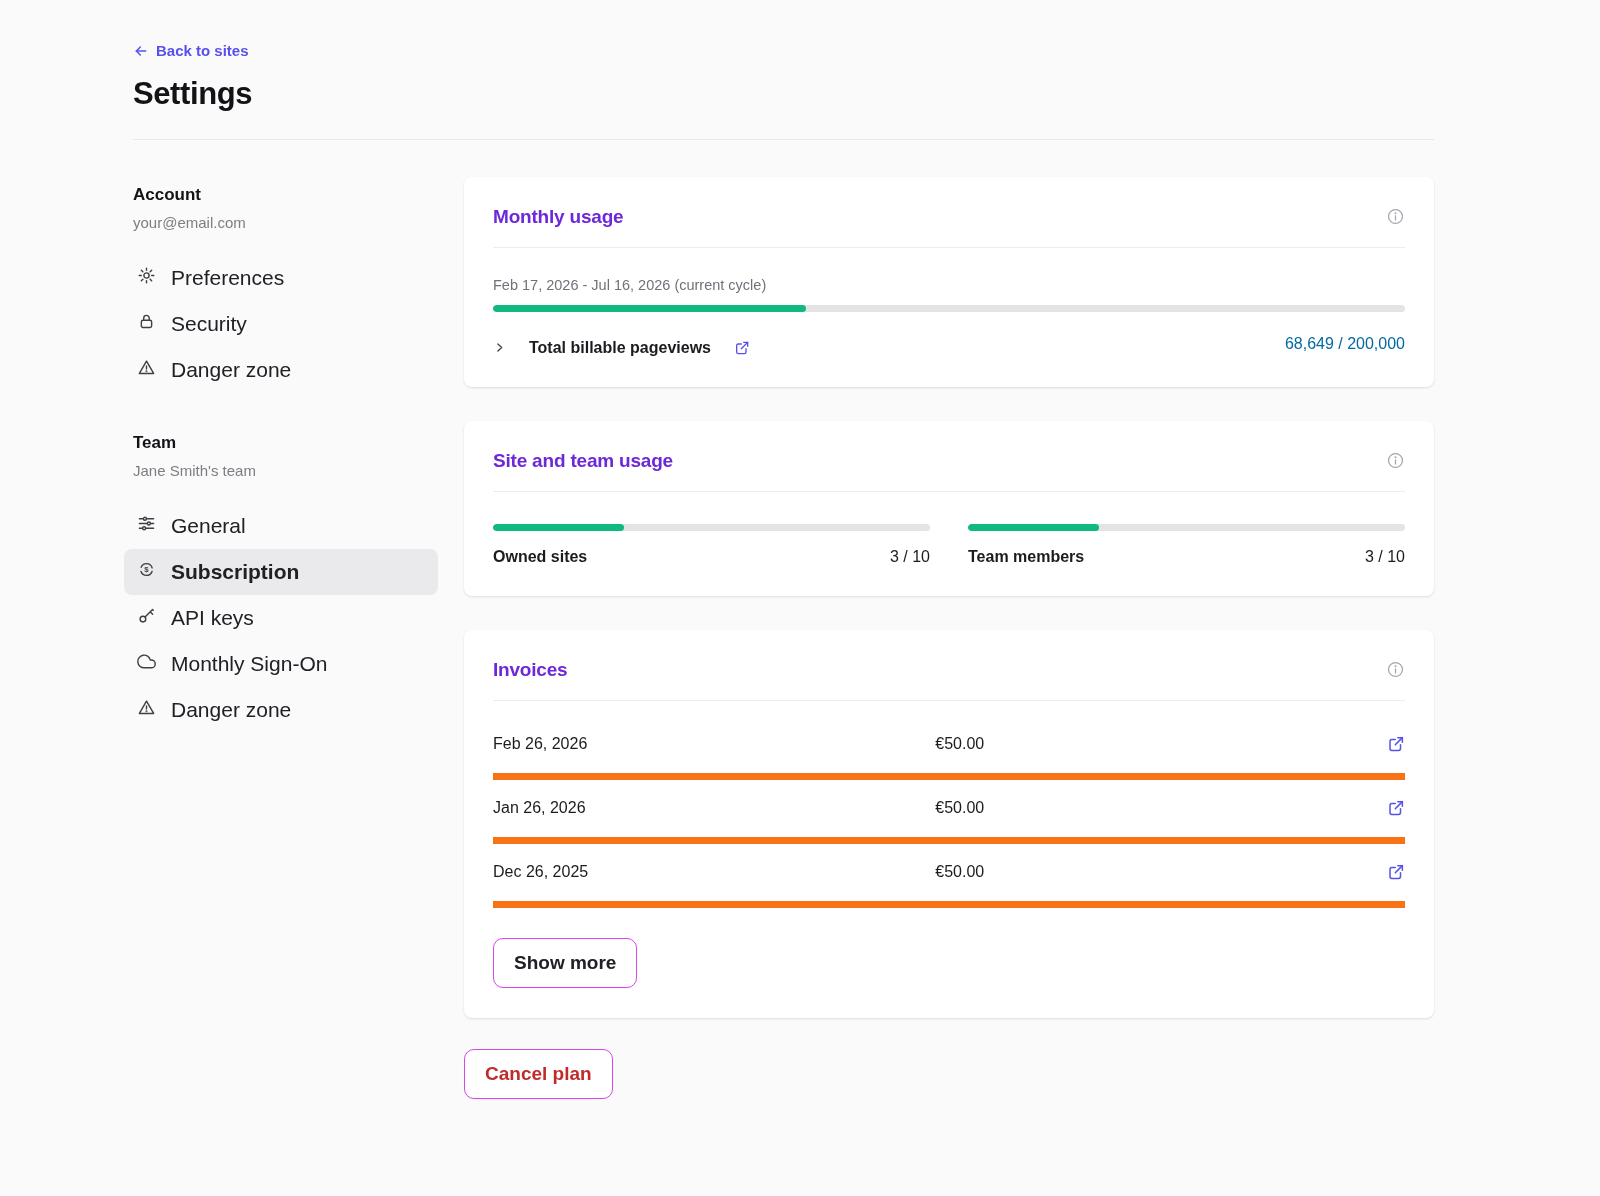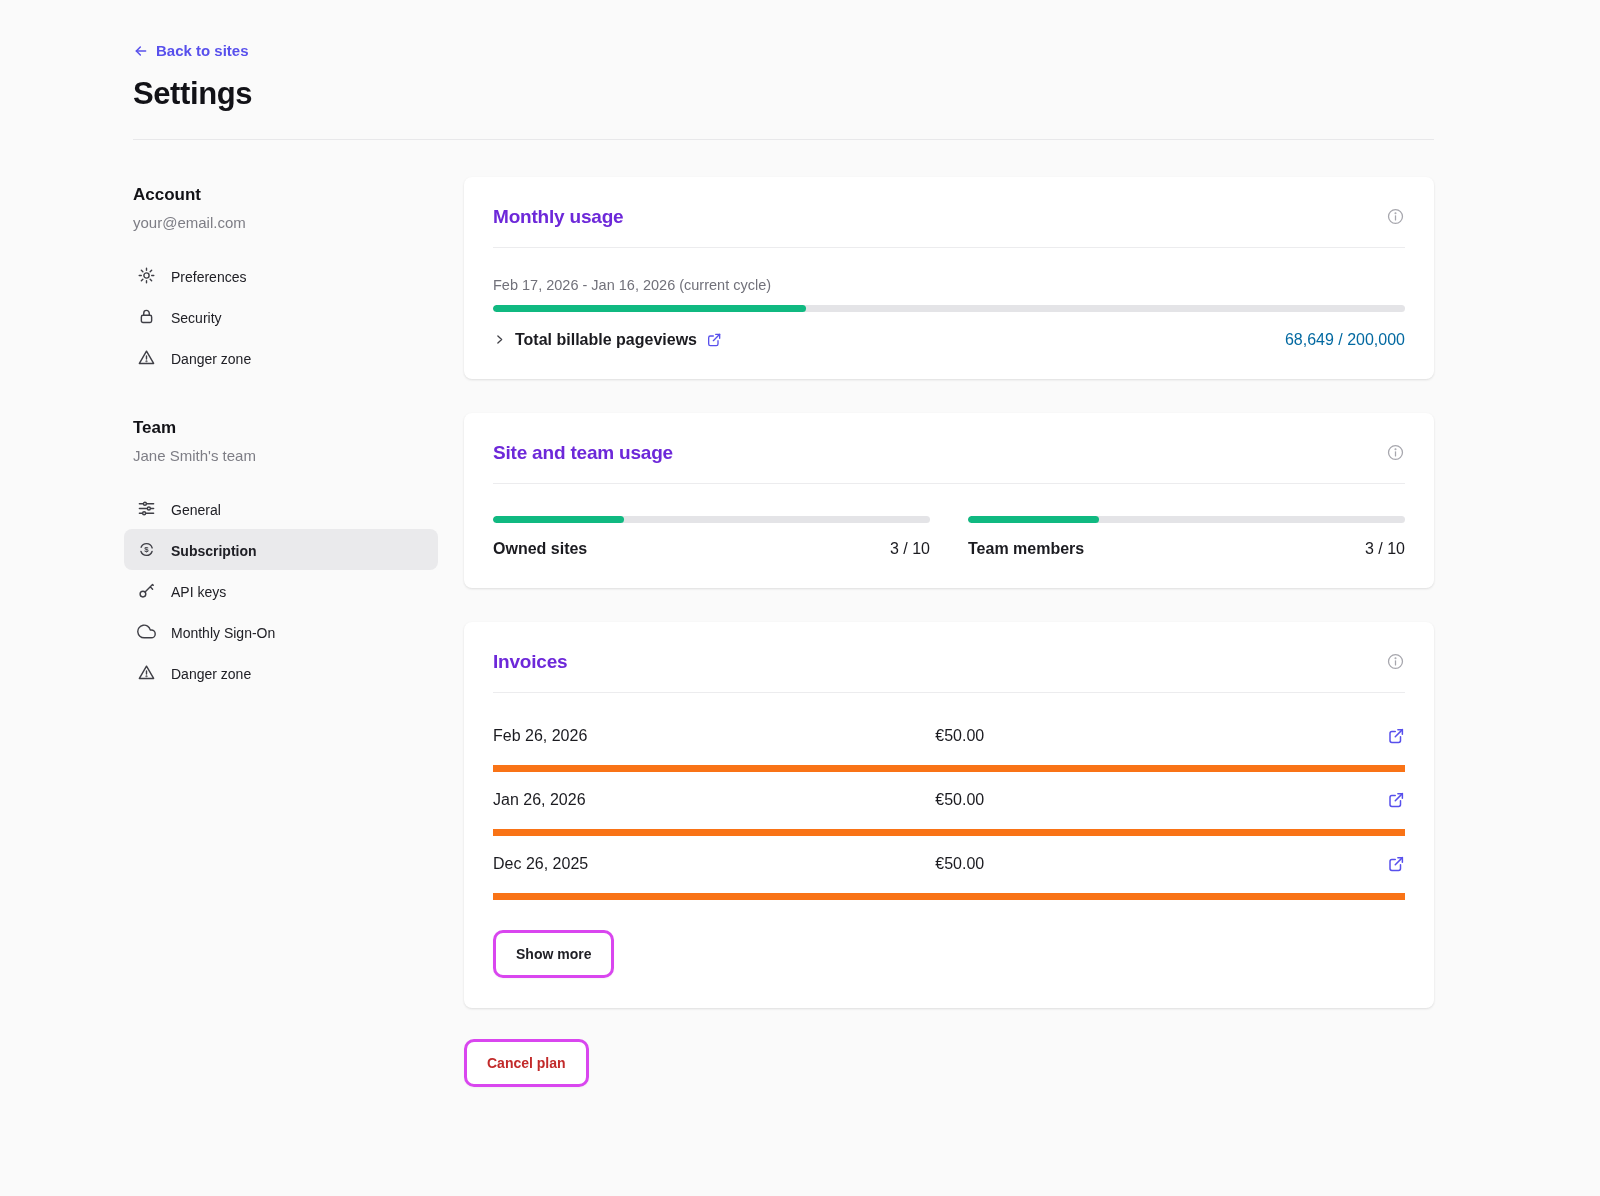--- a/index.html
+++ b/index.html
@@ -25,23 +25,23 @@
   
   .content { display:flex; padding-top:37px; align-items:flex-start; }
   .sidebar { width:331px; flex:none; }
   .main { flex:1; min-width:0; }
 
   
   .side-heading { font-size:17px; font-weight:700; margin-top:8px; color:#121217; }
   .side-sub { font-size:15px; color:#7D7D85; margin-top:9px; }
   .side-nav { list-style:none; margin:24px 0 0 -9px; width:314px; }
   .side-item {
-    display:flex; align-items:flex-end; gap:15px;
+    display:flex; align-items:flex-start; gap:15px;
     padding:11px 13px; border-radius:8px;
-    font-size:14px; color:#202026; cursor:pointer;
+    font-size:21px; color:#202026; cursor:pointer;
   }
   .side-item svg { width:19px; height:19px; color:#3F3F46; flex:none; }
   .side-item.active { background:#EAEAEC; font-weight:700; }
   .side-heading.team { margin-top:40px; }
 
   
   .card {
     background:#FFFFFF; border-radius:8px;
     box-shadow:0 1px 2px rgba(0,0,0,.05), 0 1px 3px rgba(0,0,0,.07);
     padding:29px 29px 30px;
@@ -54,21 +54,21 @@
   .card-divider { border:none; border-top:1px solid #ECECEE; margin-top:19px; }
 
   
   .bar { height:7px; background:#E4E4E7; border-radius:99px; overflow:hidden; }
   .bar-fill { height:100%; background:#10B981; border-radius:99px; }
 
   
   .cycle-label { font-size:14.5px; color:#71717A; margin-top:29px; }
   .monthly-bar { margin-top:12px; }
   .usage-row { display:flex; align-items:center; justify-content:space-between; margin-top:19px; }
-  .usage-left { display:flex; align-items:center; gap:9px; cursor:pointer; }
+  .usage-left { display:flex; align-items:center; gap:23px; cursor:pointer;margin-top:8px; }
   .chevron { width:13px; height:13px; color:#3F3F46; flex:none; }
   .usage-label { font-size:16px; font-weight:700; color:#1B1B20; }
   .ext-link { color:#5850EC; display:flex; cursor:pointer; background:none; border:none; padding:0; }
   .ext-link svg { width:16px; height:16px; }
   .usage-value { font-size:16px; color:#0369a1; }
 
   
   .meters { display:flex; gap:38px; margin-top:32px; }
   .meter { flex:1; }
   .meter-labels { display:flex; justify-content:space-between; margin-top:17px; font-size:16px; }
@@ -78,22 +78,22 @@
   
   .invoice-list { margin-top:15px; }
   .invoice-row { display:flex; align-items:center; height:64px; border-bottom:7px solid #f97316; font-size:16px; }
   .inv-date { flex:0 0 48.5%; color:#1B1B20; }
   .inv-amount { flex:1; color:#1B1B20; }
   .inv-link { color:#5850EC; display:flex; cursor:pointer; background:none; border:none; padding:0; }
   .inv-link svg { width:18px; height:18px; }
 
   .btn {
     display:inline-block; background:#FFFFFF;
-    border:3px solid #d946ef; border-radius:10px;
-    padding:13px 20px; font-size:14px; font-weight:700;
+    border:1px solid #d946ef; border-radius:10px;
+    padding:13px 20px; font-size:19px; font-weight:700;
     font-family:"Liberation Sans", sans-serif;
     color:#202026; cursor:pointer;
     box-shadow:0 1px 2px rgba(0,0,0,.04);
   }
   .show-more { margin-top:30px; }
   .cancel-plan { margin-top:31px; color:#C22A2A; }
 </style>
 </head>
 <body>
 
@@ -231,21 +231,21 @@
       <section class="card">
         <div class="card-head">
           <h2 class="card-title">Monthly usage</h2>
           <button class="info-btn">
             <svg viewBox="0 0 24 24">
                 <use href="#i-info"></use>
               </svg>
           </button>
         </div>
         <hr class="card-divider">
-        <div class="cycle-label">Feb 17, 2026 - Jan 16, 2026 (current cycle)</div>
+        <div class="cycle-label">Feb 17, 2026 - Jul 16, 2026 (current cycle)</div>
         <div class="bar monthly-bar">
           <div class="bar-fill" style="width: 34.3%;"></div>
         </div>
         <div class="usage-row">
           <div class="usage-left">
             <svg class="chevron" viewBox="0 0 24 24">
                 <use href="#i-chevron-right"></use>
               </svg>
             <span class="usage-label">Total billable pageviews</span>
             <button class="ext-link">

